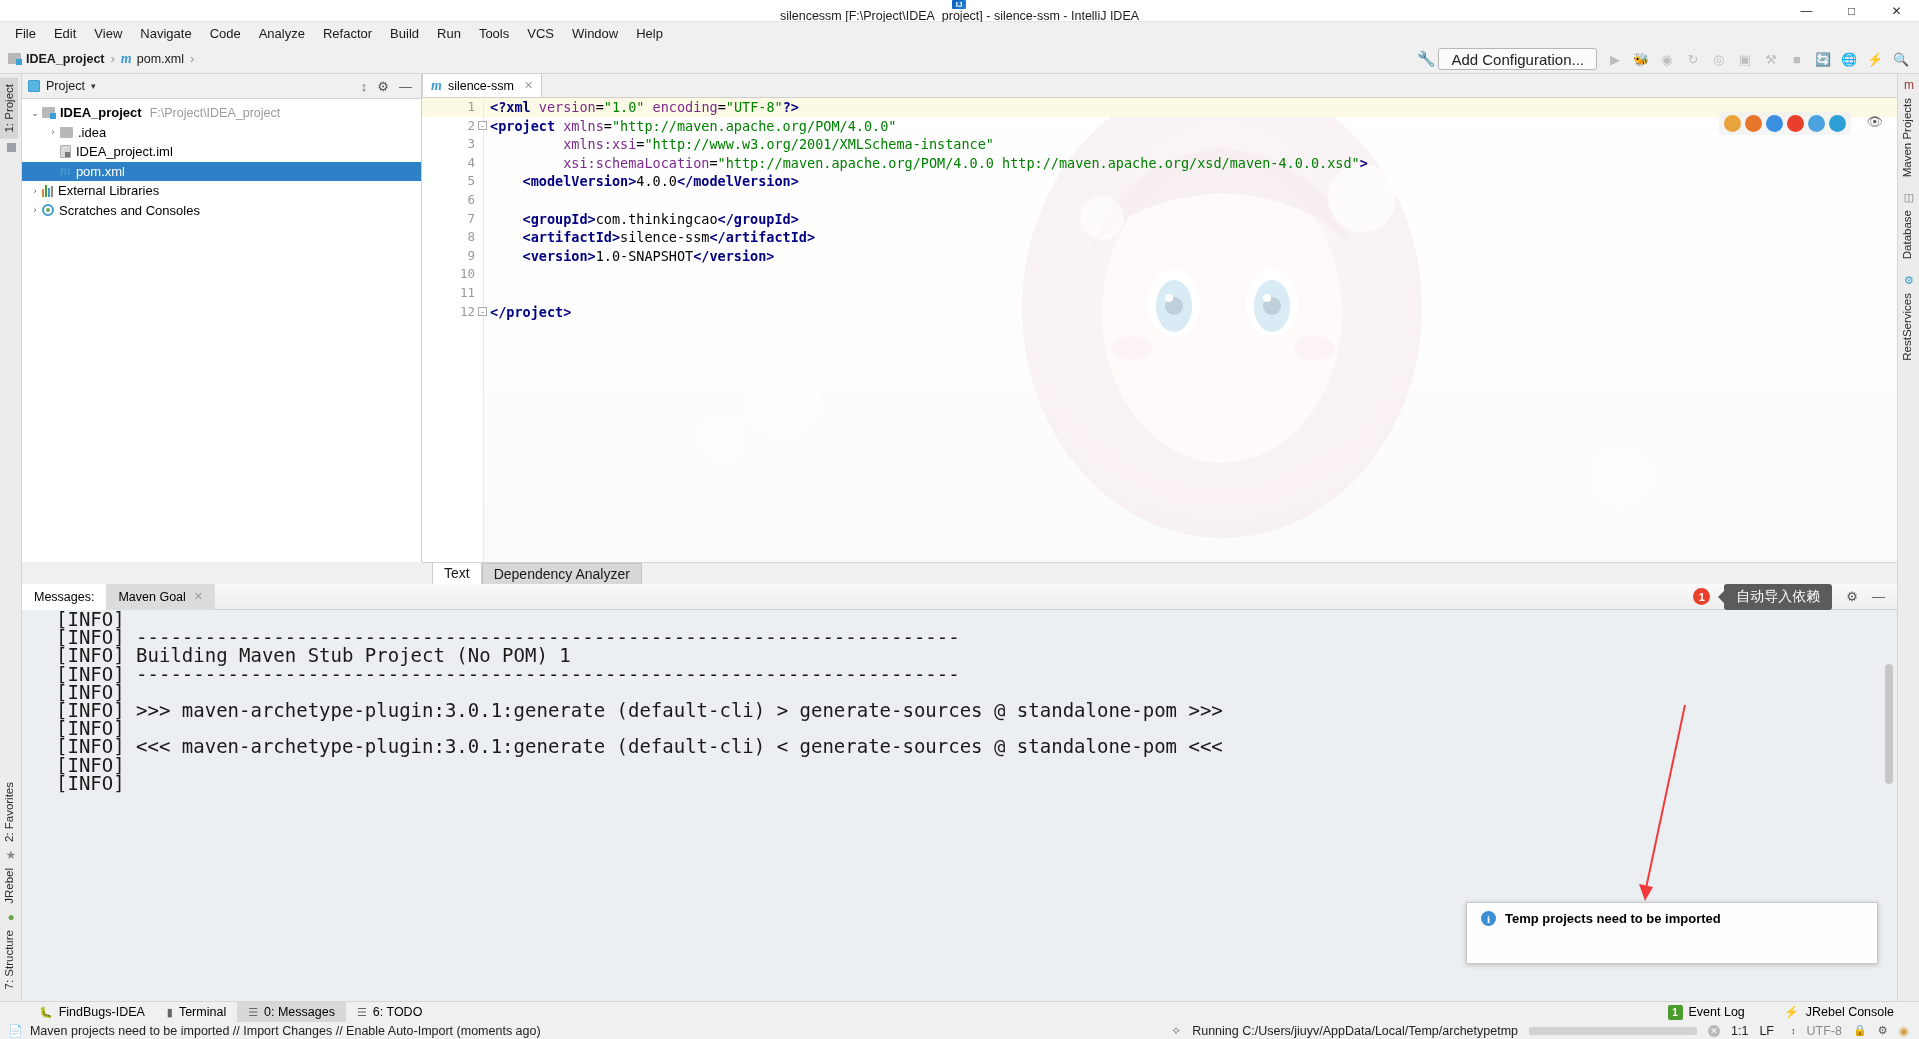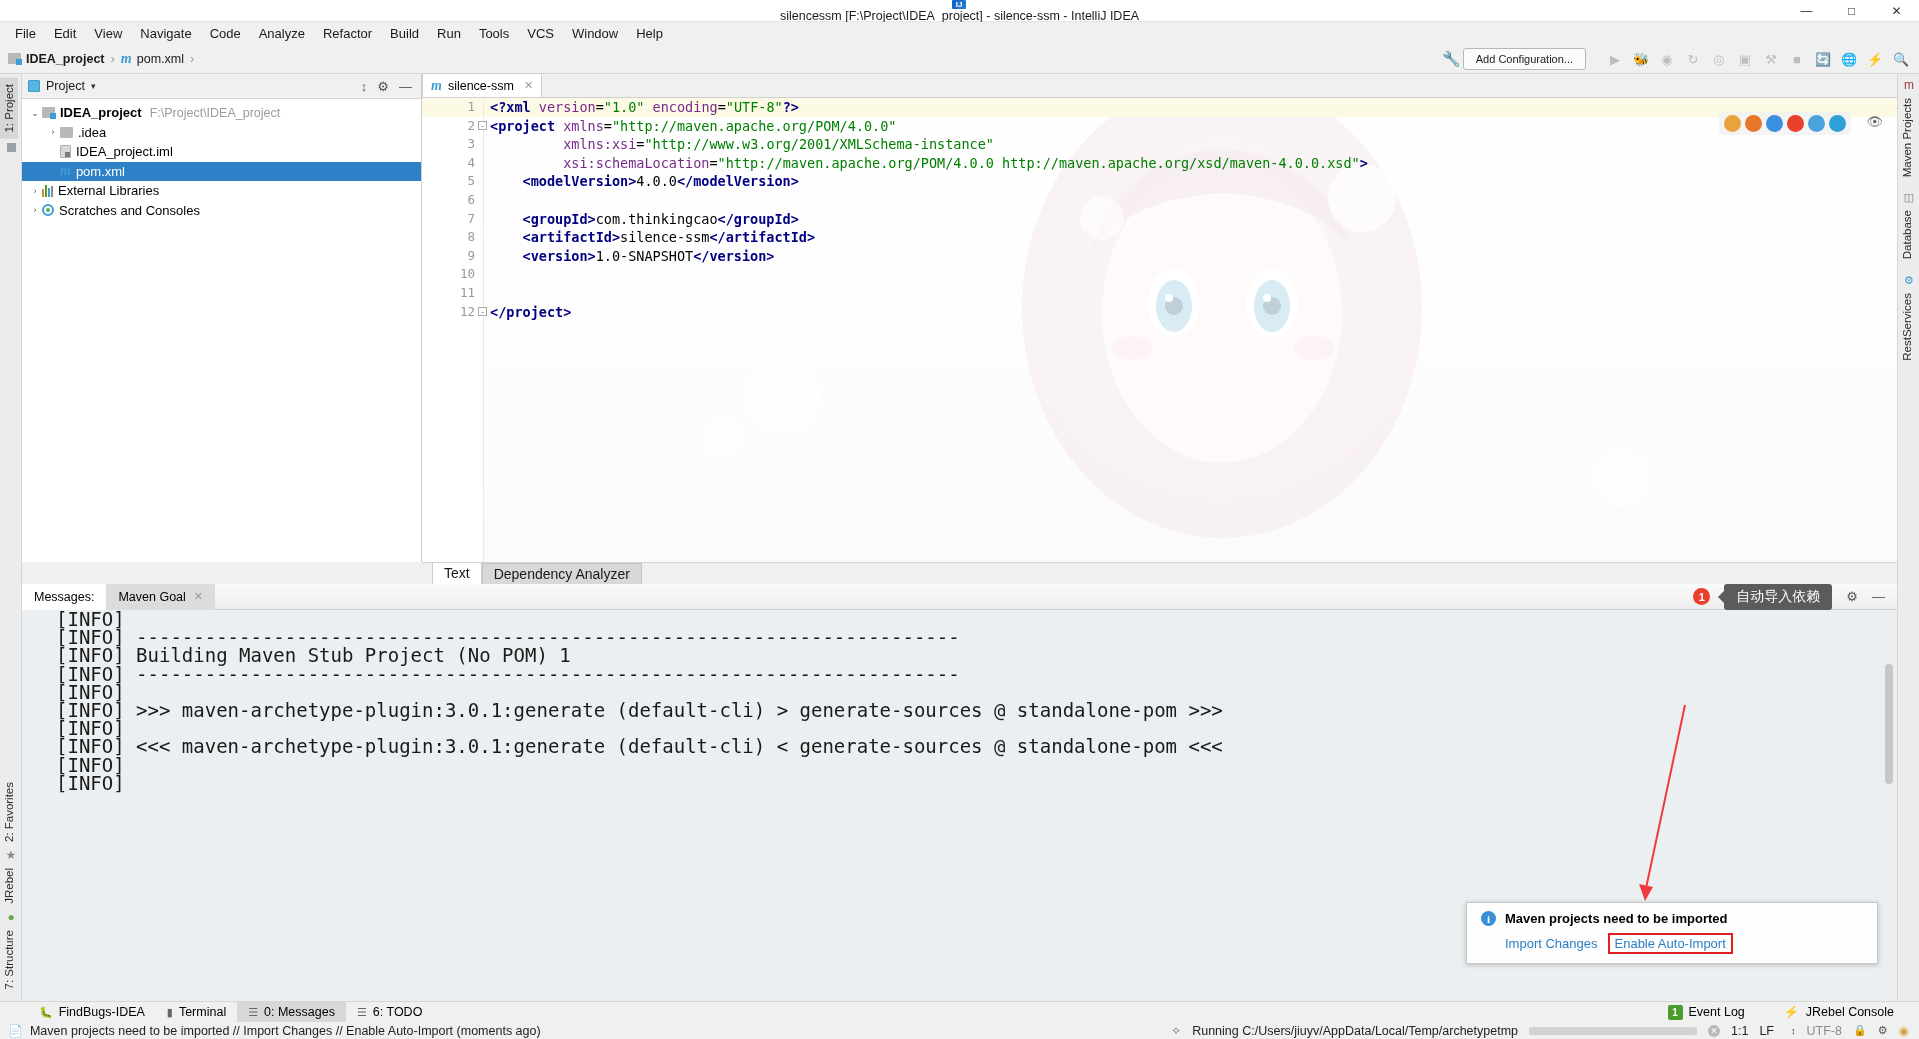--- a/index.html
+++ b/index.html
@@ -74,21 +74,21 @@
   #toolbar-right {
     position:absolute; right:0; top:0; height:30px; display:flex; align-items:center; gap:2px; padding-right:6px;
   }
   .tb-ico {
     width:24px;height:24px;display:flex;align-items:center;justify-content:center;
     font-size:13px; color:#555;
   }
   .tb-ico.dim { color:#bdbdbd; }
   #add-config {
     height:22px; border:1px solid #b6b6b6; background:#fbfbfb; border-radius:3px;
-    padding: 0 12px; display:flex;align-items:center; font-size:11px; color:#222; margin-right:15px;
+    padding: 0 12px; display:flex;align-items:center; font-size:15px; color:#222; margin-right:4px;
   }
   .wrench { color:#6a9a3a; font-size:15px; }
 
   
   #left-strip {
     position:absolute; left:0; top:74px; width:22px; height:927px;
     background:#ececec; border-right:1px solid #d6d6d6;
   }
   .vstrip-btn {
     writing-mode: vertical-rl; transform: rotate(180deg);
@@ -577,25 +577,21 @@
         <div class="logline">[INFO] &lt;&lt;&lt; maven-archetype-plugin:3.0.1:generate (default-cli) &lt; generate-sources @ standalone-pom &lt;&lt;&lt;</div>
         <div class="logline">[INFO]</div>
         <div class="logline">[INFO]</div>
       </div>
     <div id="console-scroll"></div>
   </div>
 
   <div id="maven-popup">
     <div class="row1">
       <span class="info-ico">i</span>
-      <span id="popup-title">Maven projects need to be imported</span>
-    </div>
-    <div class="row2">
-      <span class="link">Import Changes</span>
-      <span class="link" id="enable-auto-import">Enable Auto-Import</span>
+      <span id="popup-title">Temp projects need to be imported</span>
     </div>
   </div>
 
   <svg id="red-arrow">
     <line x1="1685" y1="705" x2="1645" y2="893" stroke="#ef3b3b" stroke-width="2"></line>
     <polygon points="1645,901 1639,884 1653,887" fill="#ef3b3b"></polygon>
   </svg>
 
   <div id="bottom-tool-tabs">
       <div class="btool">

